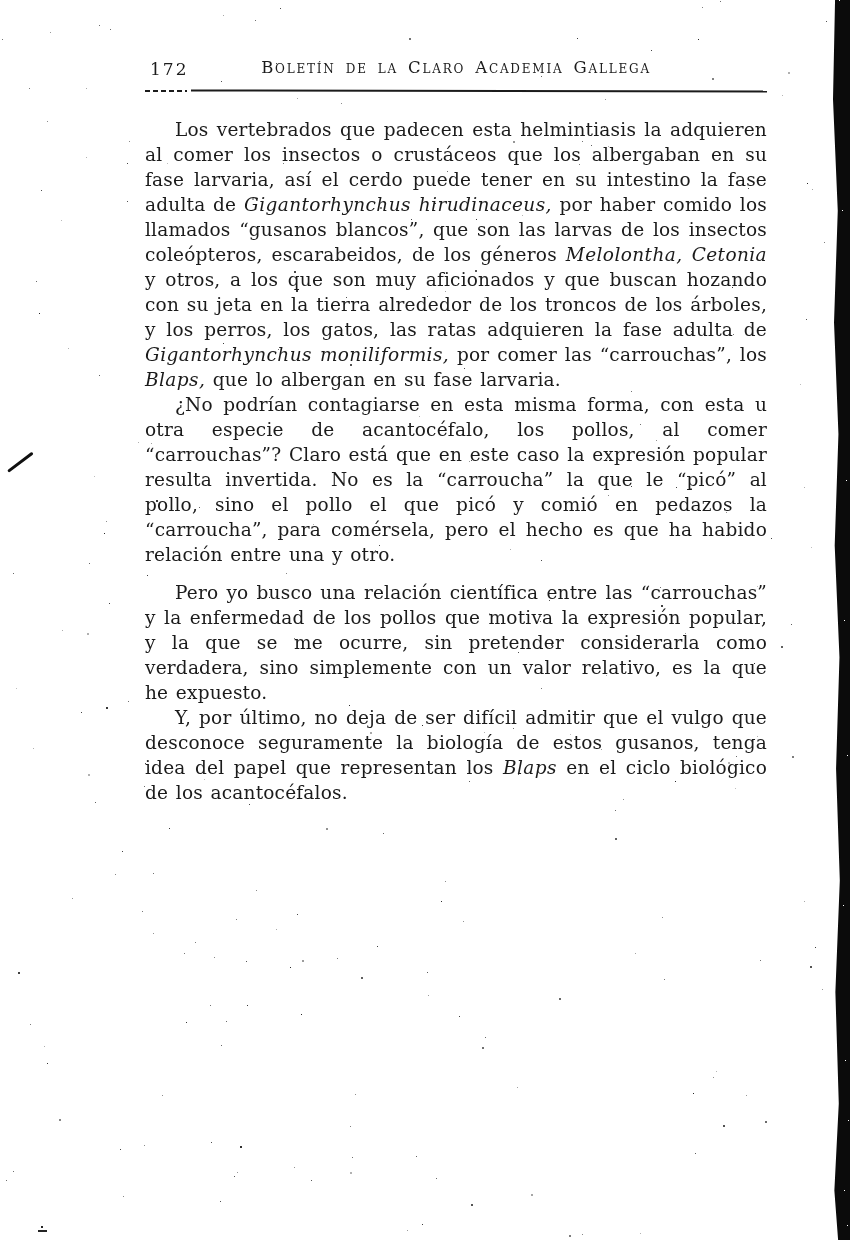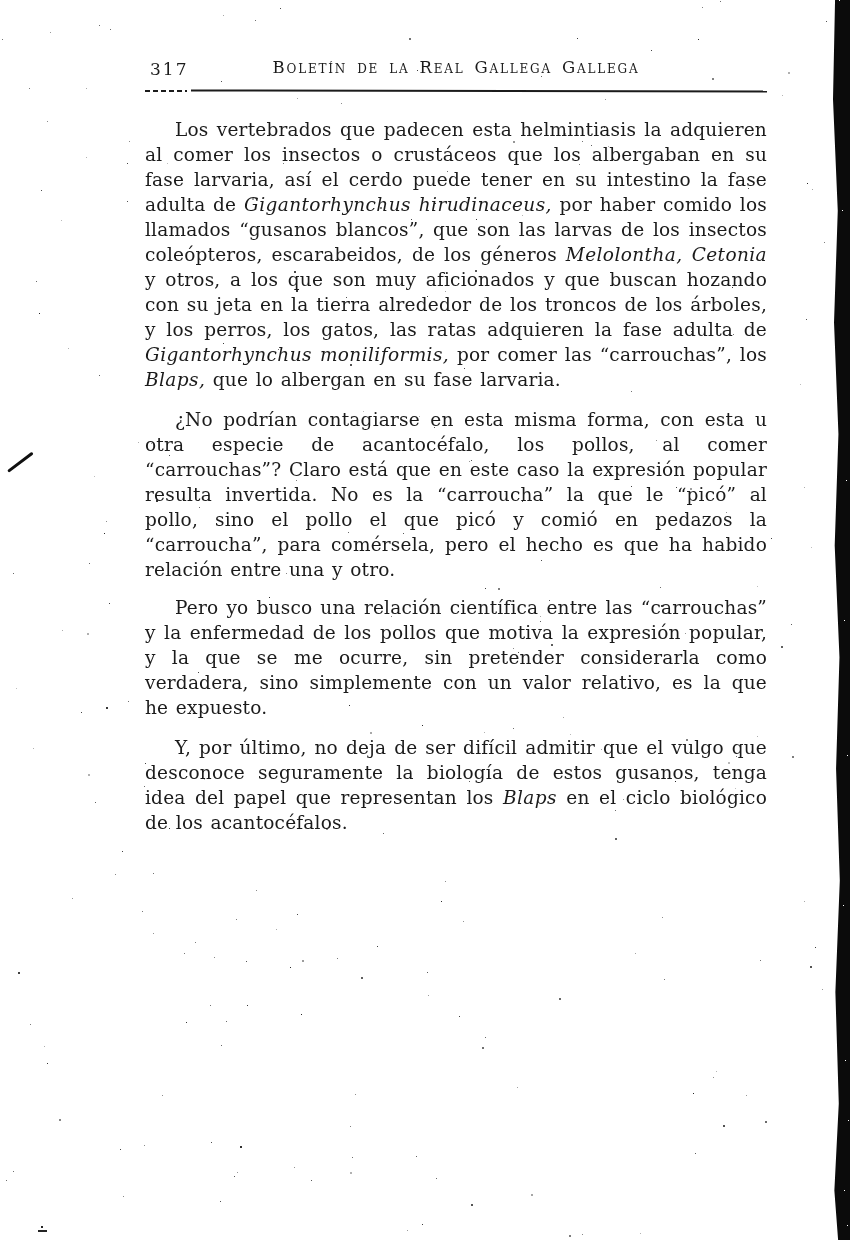--- a/index.html
+++ b/index.html
@@ -44,21 +44,21 @@
     margin-top: 25px;
     text-align: justify;
     font-size: 18.5px;
     line-height: 25px;
     letter-spacing: 0.2px;
     word-spacing: 1.5px;
     hyphens: auto;
     -webkit-hyphens: auto;
   }
   .para { margin: 0; }
-  .para.indent { text-indent: 30px; margin-top: 15px; }
+  .para.indent { text-indent: 30px; }
   .para.space-before { margin-top: 13px; }
   .para i { letter-spacing: 0.4px; }
   .signature {
     margin-top: 22px;
     text-align: right;
     padding-right: 42px;
     font-variant: small-caps;
     font-size: 17.5px;
     letter-spacing: 2.5px;
     word-spacing: 6px;
@@ -369,22 +369,22 @@
       <div class="speck" style="width: 1px; height: 1px; left: 540px; top: 616px; opacity: 0.34;"></div>
       <div class="speck" style="width: 1px; height: 1px; left: 47px; top: 1063px; opacity: 0.79;"></div>
       <div class="speck" style="width: 1px; height: 1px; left: 144px; top: 786px; opacity: 0.59;"></div>
       <div class="speck" style="width: 1px; height: 1px; left: 13px; top: 573px; opacity: 0.59;"></div>
       <div class="speck" style="width: 2px; height: 2px; left: 296px; top: 290px; opacity: 0.78;"></div>
     </div>
 
   <div class="content">
 
     <div class="header-row">
-      <span class="page-number">317</span>
-      <div class="header-title">Boletín de la Real Gallega Gallega</div>
+      <span class="page-number">172</span>
+      <div class="header-title">Boletín de la Claro Academia Gallega</div>
     </div>
 
     <div class="rule">
       <span class="rule-dash"></span>
       <span class="rule-solid"></span>
     </div>
 
     <div class="article">
         <p class="para indent"><span>Los vertebrados que padecen esta helmintiasis la adquieren al comer los insectos o crustáceos que los albergaban en su fase larvaria, así el cerdo puede tener en su intestino la fase adulta de </span><i>Gigantorhynchus hirudinaceus,</i><span> por haber comido los llamados “gusanos blancos”, que son las larvas de los insectos coleópteros, escarabeidos, de los géneros </span><i>Melolontha, Cetonia</i><span> y otros, a los que son muy aficionados y que buscan hozando con su jeta en la tierra alrededor de los troncos de los árboles, y los perros, los gatos, las ratas adquieren la fase adulta de </span><i>Gigantorhynchus moniliformis,</i><span> por comer las “carrouchas”, los </span><i>Blaps,</i><span> que lo albergan en su fase larvaria.</span></p>
         <p class="para indent"><span>¿No podrían contagiarse en esta misma forma, con esta u otra especie de acantocéfalo, los pollos, al comer “carrouchas”? Claro está que en este caso la expresión popular resulta invertida. No es la “carroucha” la que le “picó” al pollo, sino el pollo el que picó y comió en pedazos la “carroucha”, para comérsela, pero el hecho es que ha habido relación entre una y otro.</span></p>

